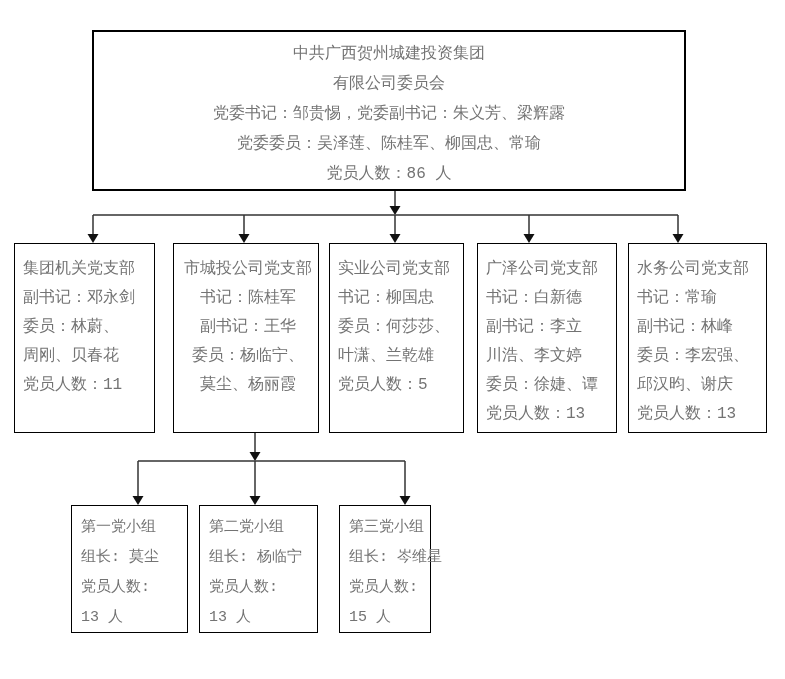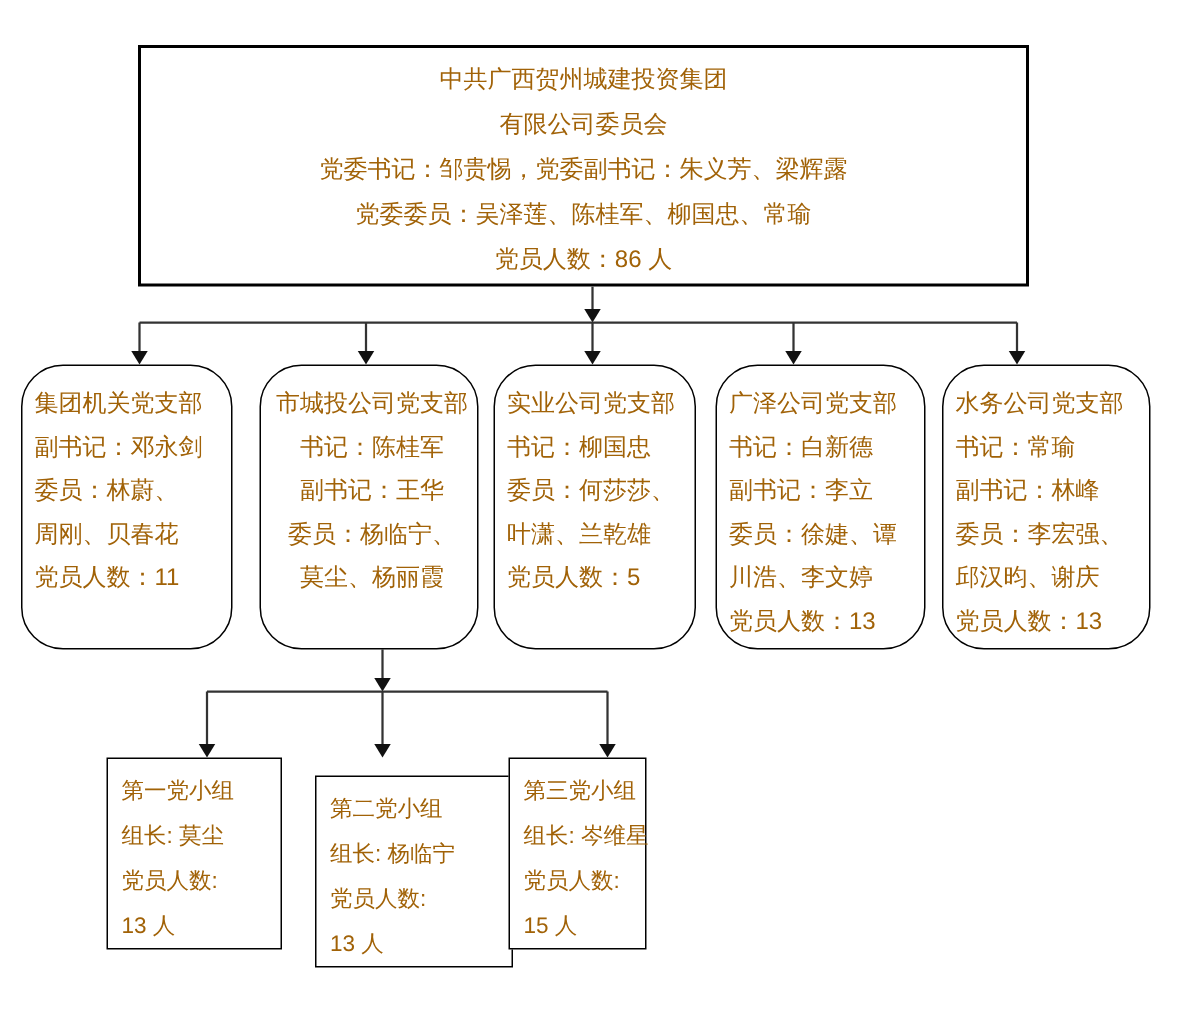--- a/index.html
+++ b/index.html
@@ -5,22 +5,22 @@
   html, body {
     margin: 0;
     padding: 0;
     background: #ffffff;
   }
   .canvas {
     position: relative;
     width: 785px;
     height: 679px;
     background: #ffffff;
-    font-family: Liberation Sans, sans-serif;
-    color: #a16207;
+    font-family: Liberation Mono, monospace;
+    color: #737373;
     overflow: hidden;
   }
   .connectors {
     position: absolute;
     left: 0;
     top: 0;
     width: 785px;
     height: 679px;
   }
   .node {
@@ -42,36 +42,35 @@
     height: 161px;
     border-width: 2px;
     text-align: center;
     padding-top: 7px;
     line-height: 30px;
   }
   .branch-node {
     top: 243px;
     height: 190px;
     padding: 11px 4px 0 8px;
-    border-radius: 28px;
   }
   .branch-1 { left: 14px;  width: 141px; }
   .branch-2 { left: 173px; width: 146px; text-align: center; }
   .branch-3 { left: 329px; width: 135px; }
   .branch-4 { left: 477px; width: 140px; }
   .branch-5 { left: 628px; width: 139px; }
   .group-node {
     top: 505px;
     height: 128px;
     padding: 7px 4px 0 9px;
     line-height: 30px;
     font-size: 15px;
   }
   .group-1 { left: 71px;  width: 117px; }
-  .group-2 { left: 210px; width: 132px; margin-top: 12px; }
+  .group-2 { left: 199px; width: 119px; }
   .group-3 { left: 339px; width: 92px; }
 </style>
 </head>
 <body>
 
 <div class="canvas">
 
   <svg class="connectors" width="785" height="679" viewBox="0 0 785 679" xmlns="http://www.w3.org/2000/svg">
 
     <line x1="395" y1="191" x2="395" y2="207" stroke="#333333" stroke-width="1.5"></line>
@@ -128,22 +127,22 @@
     <span class="line">书记：柳国忠</span>
     <span class="line">委员：何莎莎、</span>
     <span class="line">叶潇、兰乾雄</span>
     <span class="line">党员人数：5</span>
   </div>
 
   <div class="node branch-node branch-4">
     <span class="line">广泽公司党支部</span>
     <span class="line">书记：白新德</span>
     <span class="line">副书记：李立</span>
+    <span class="line">川浩、李文婷</span>
     <span class="line">委员：徐婕、谭</span>
-    <span class="line">川浩、李文婷</span>
     <span class="line">党员人数：13</span>
   </div>
 
   <div class="node branch-node branch-5">
     <span class="line">水务公司党支部</span>
     <span class="line">书记：常瑜</span>
     <span class="line">副书记：林峰</span>
     <span class="line">委员：李宏强、</span>
     <span class="line">邱汉昀、谢庆</span>
     <span class="line">党员人数：13</span>

